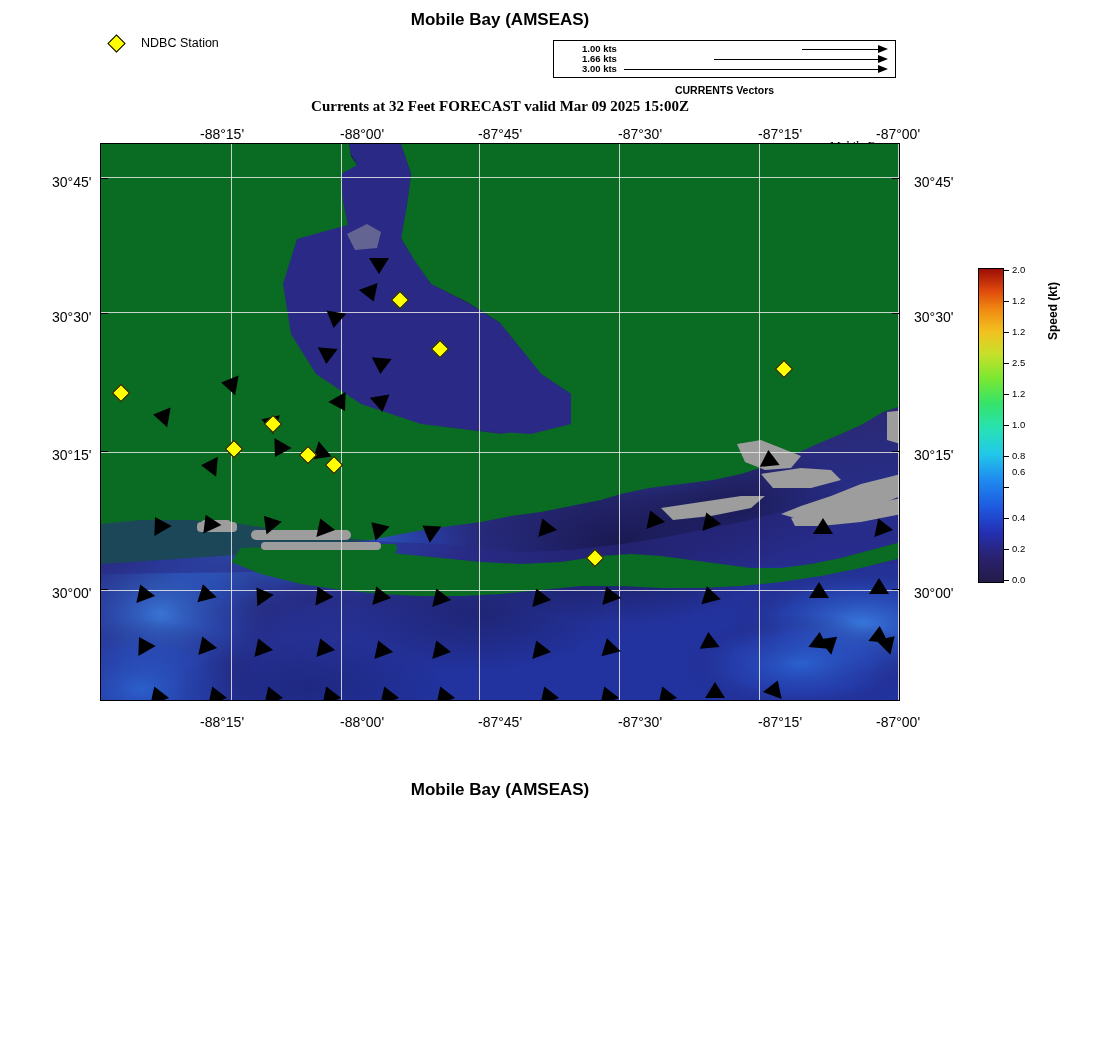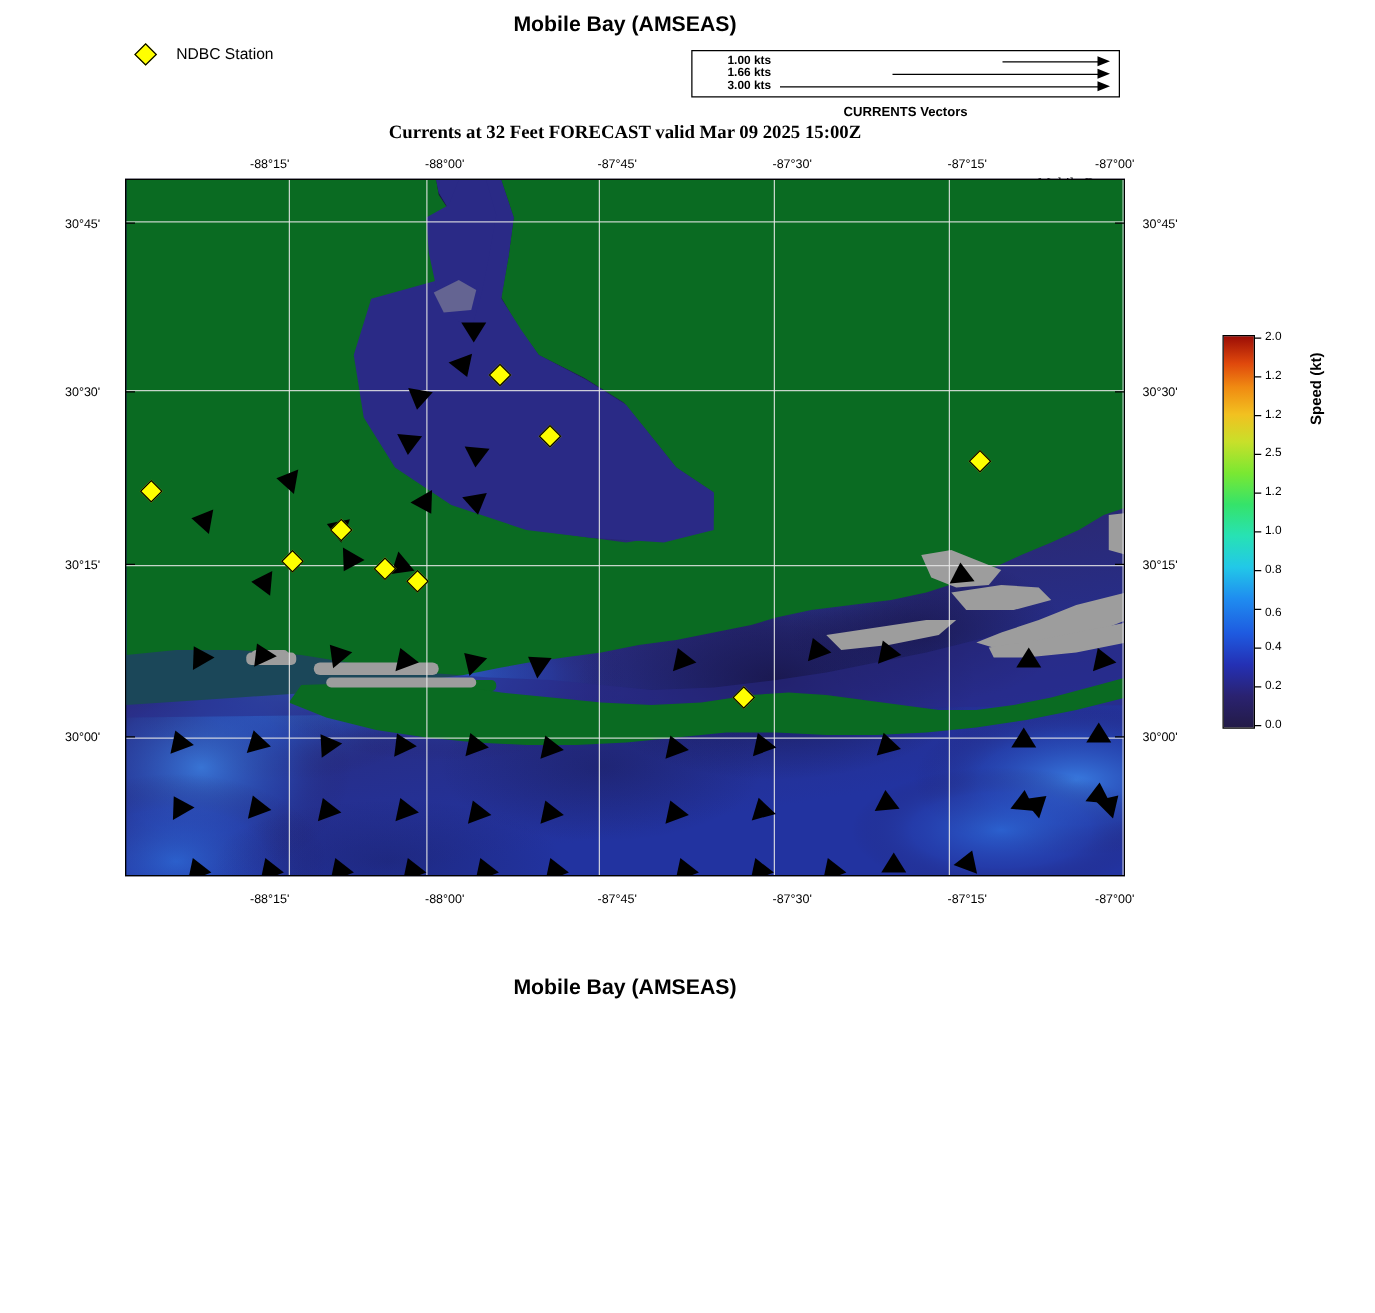--- a/index.html
+++ b/index.html
@@ -119,21 +119,21 @@
     width: 11px; height: 11px;
     background: #ffff00;
     border: 1.2px solid #000;
     transform: rotate(45deg) translate(-50%,-50%);
     transform-origin: 0 0;
   }
 
   
   .axis-label {
     position: absolute;
-    font-size: 10px;
+    font-size: 14px;
     font-family: "Liberation Sans", sans-serif;
     white-space: nowrap;
   }
   .tick { position: absolute; background: #000; }
 
   
   #colorbar-box {
     left: 978px; top: 268px;
     width: 26px; height: 315px;
     border: 1.2px solid #000;
@@ -411,21 +411,21 @@
 <div class="cb-tick" style="left:1012px; top:326px;">1.2</div>
 <div class="cb-tickmark" style="left:1004px; top:363px;"></div>
 <div class="cb-tick" style="left:1012px; top:357px;">2.5</div>
 <div class="cb-tickmark" style="left:1004px; top:394px;"></div>
 <div class="cb-tick" style="left:1012px; top:388px;">1.2</div>
 <div class="cb-tickmark" style="left:1004px; top:425px;"></div>
 <div class="cb-tick" style="left:1012px; top:419px;">1.0</div>
 <div class="cb-tickmark" style="left:1004px; top:456px;"></div>
 <div class="cb-tick" style="left:1012px; top:450px;">0.8</div>
 <div class="cb-tickmark" style="left:1004px; top:487px;"></div>
-<div class="cb-tick" style="left:1012px; top:485px;">0.6</div>
+<div class="cb-tick" style="left:1012px; top:466px;">0.6</div>
 <div class="cb-tickmark" style="left:1004px; top:518px;"></div>
 <div class="cb-tick" style="left:1012px; top:512px;">0.4</div>
 <div class="cb-tickmark" style="left:1004px; top:549px;"></div>
 <div class="cb-tick" style="left:1012px; top:543px;">0.2</div>
 <div class="cb-tickmark" style="left:1004px; top:580px;"></div>
 <div class="cb-tick" style="left:1012px; top:574px;">0.0</div>
 
 <div id="colorbar-title">Speed (kt)</div>
 
 </body></html>

